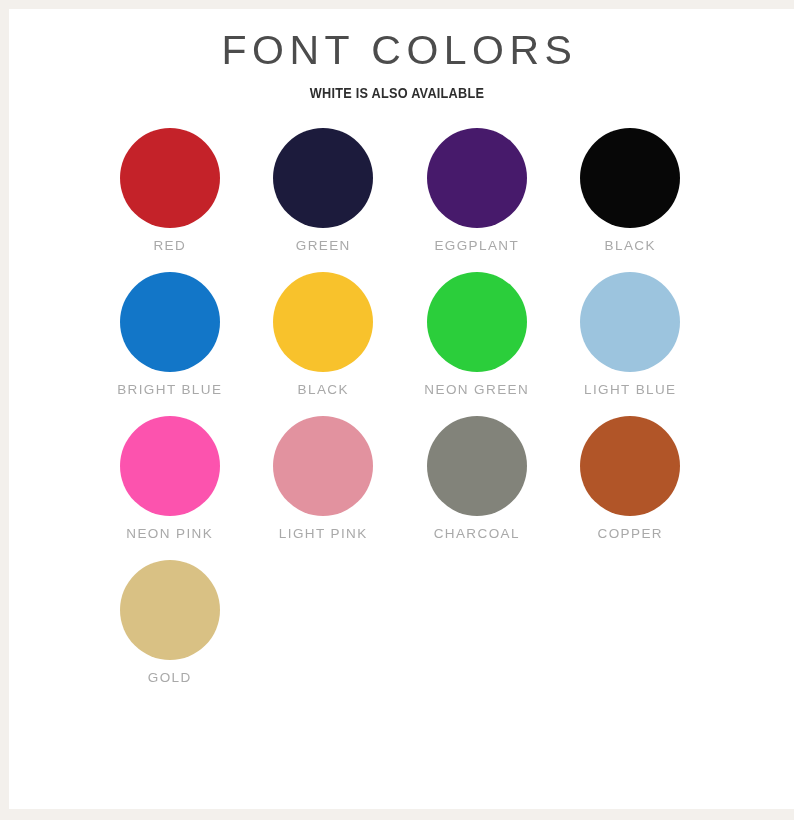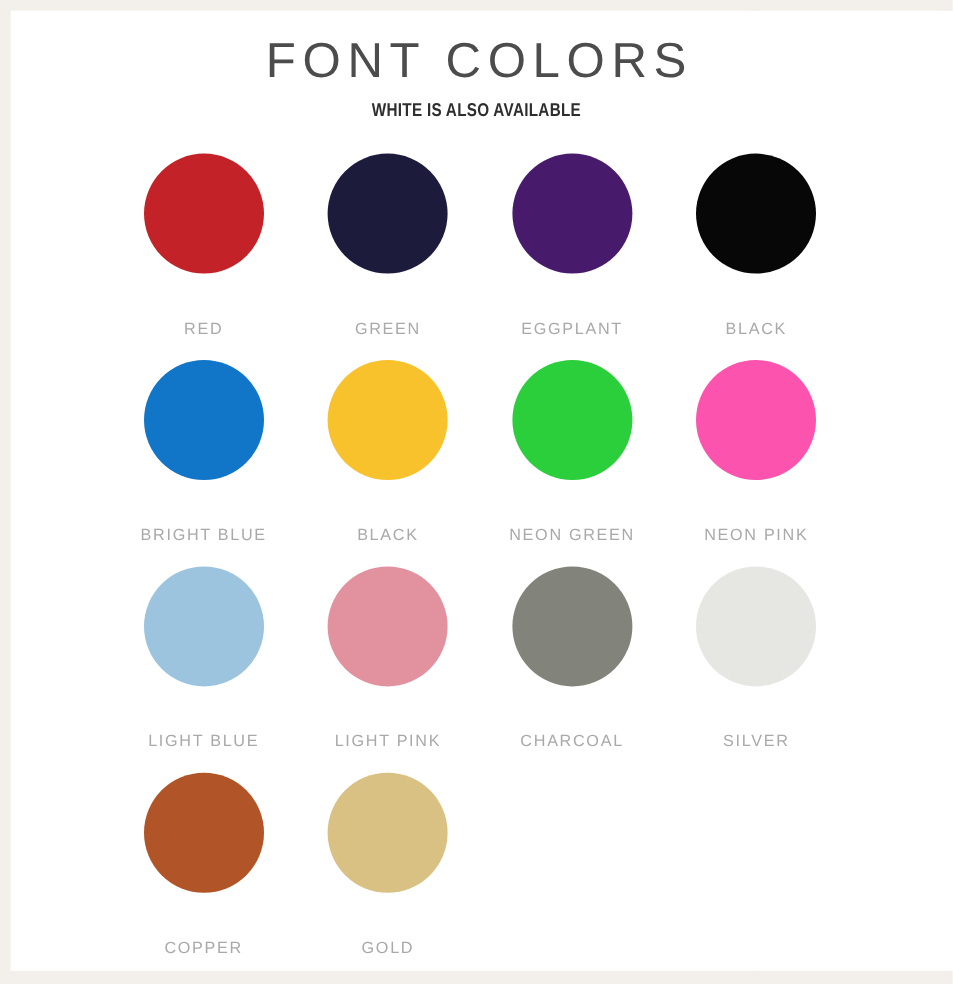--- a/index.html
+++ b/index.html
@@ -76,21 +76,21 @@
     align-items: center;
   }
 
   .swatch {
     width: 100px;
     height: 100px;
     border-radius: 50%;
   }
 
   .swatch-label {
-    margin-top: 38px;
+    margin-top: 10px;
     font-family: "Liberation Sans", sans-serif;
     font-size: 13.5px;
     letter-spacing: 1.4px;
     color: #a9a9a9;
     white-space: nowrap;
     text-align: center;
   }
 </style>
 </head>
 <body>
@@ -132,38 +132,34 @@
         </div>
         <div class="swatch-cell">
           <div class="swatch" style="background: rgb(248, 194, 44);"></div>
           <div class="swatch-label">BLACK</div>
         </div>
         <div class="swatch-cell">
           <div class="swatch" style="background: rgb(43, 206, 59);"></div>
           <div class="swatch-label">NEON GREEN</div>
         </div>
         <div class="swatch-cell">
+          <div class="swatch" style="background: rgb(156, 196, 222);"></div>
+          <div class="swatch-label">LIGHT BLUE</div>
+        </div>
+        <div class="swatch-cell">
           <div class="swatch" style="background: rgb(252, 83, 174);"></div>
           <div class="swatch-label">NEON PINK</div>
-        </div>
-        <div class="swatch-cell">
-          <div class="swatch" style="background: rgb(156, 196, 222);"></div>
-          <div class="swatch-label">LIGHT BLUE</div>
         </div>
         <div class="swatch-cell">
           <div class="swatch" style="background: rgb(226, 146, 159);"></div>
           <div class="swatch-label">LIGHT PINK</div>
         </div>
         <div class="swatch-cell">
           <div class="swatch" style="background: rgb(130, 131, 122);"></div>
           <div class="swatch-label">CHARCOAL</div>
-        </div>
-        <div class="swatch-cell">
-          <div class="swatch" style="background: rgb(230, 231, 226);"></div>
-          <div class="swatch-label">SILVER</div>
         </div>
         <div class="swatch-cell">
           <div class="swatch" style="background: rgb(177, 85, 40);"></div>
           <div class="swatch-label">COPPER</div>
         </div>
         <div class="swatch-cell">
           <div class="swatch" style="background: rgb(217, 193, 132);"></div>
           <div class="swatch-label">GOLD</div>
         </div>
       </div>

